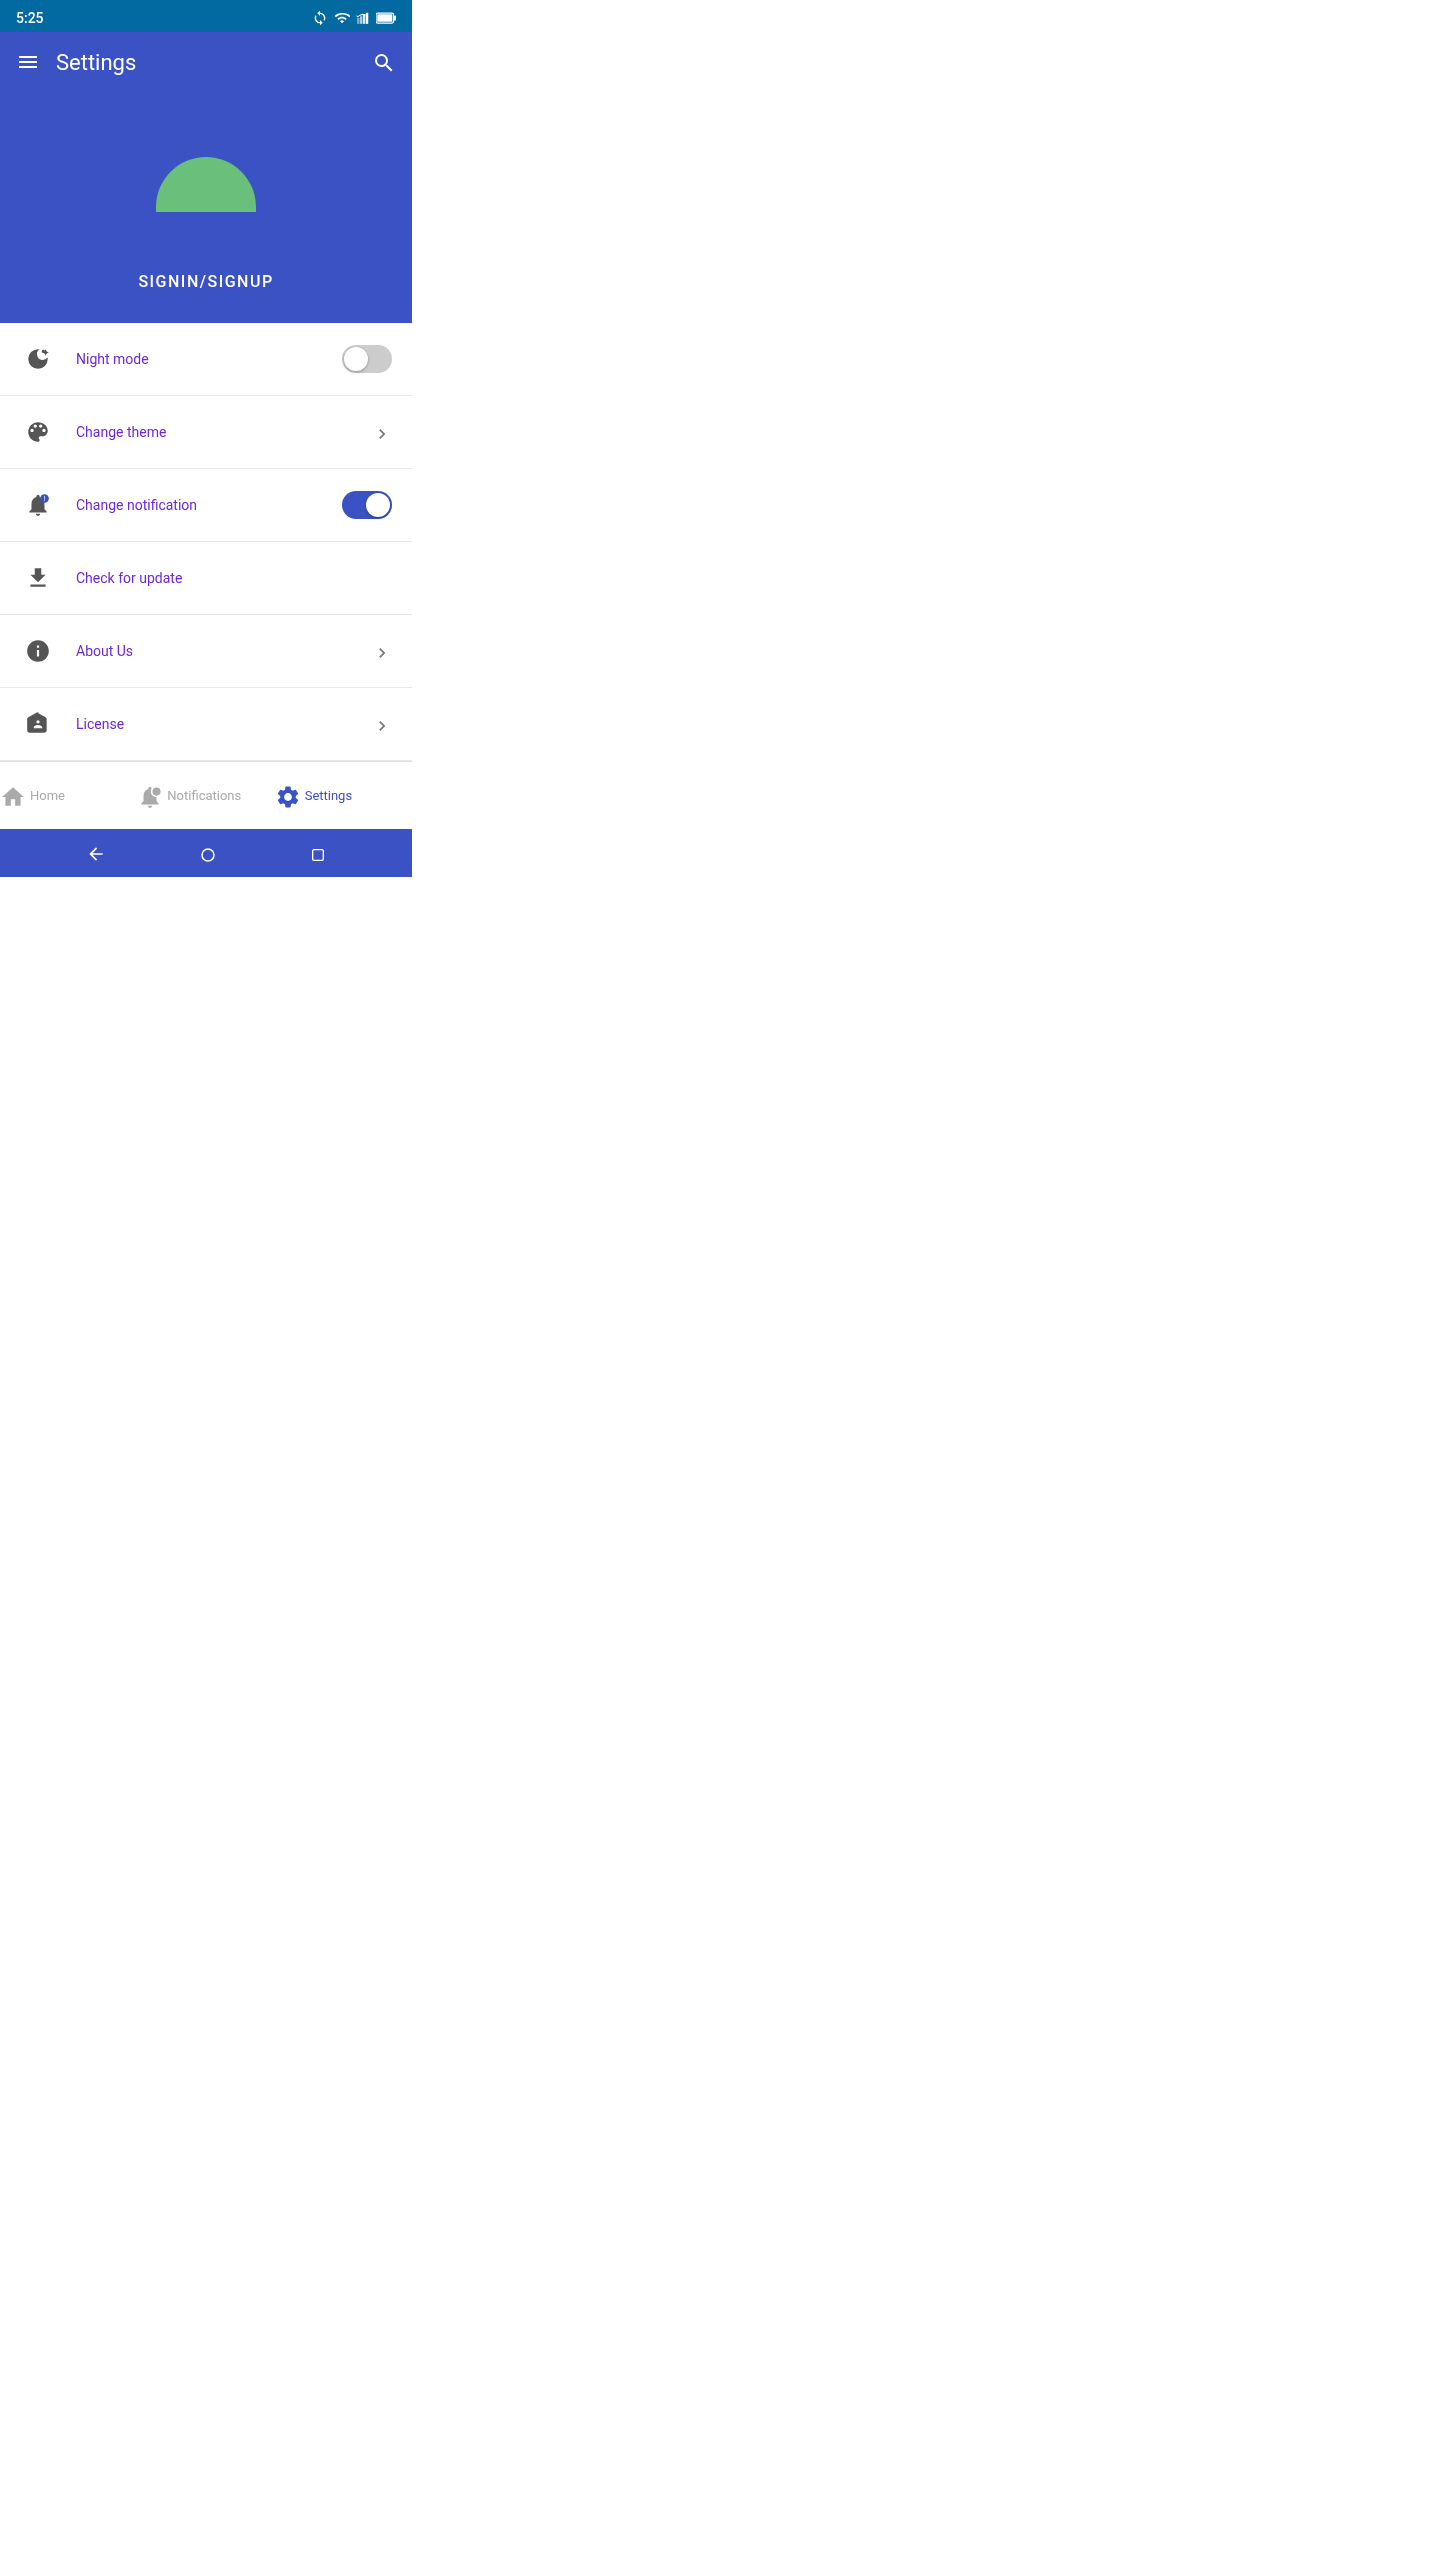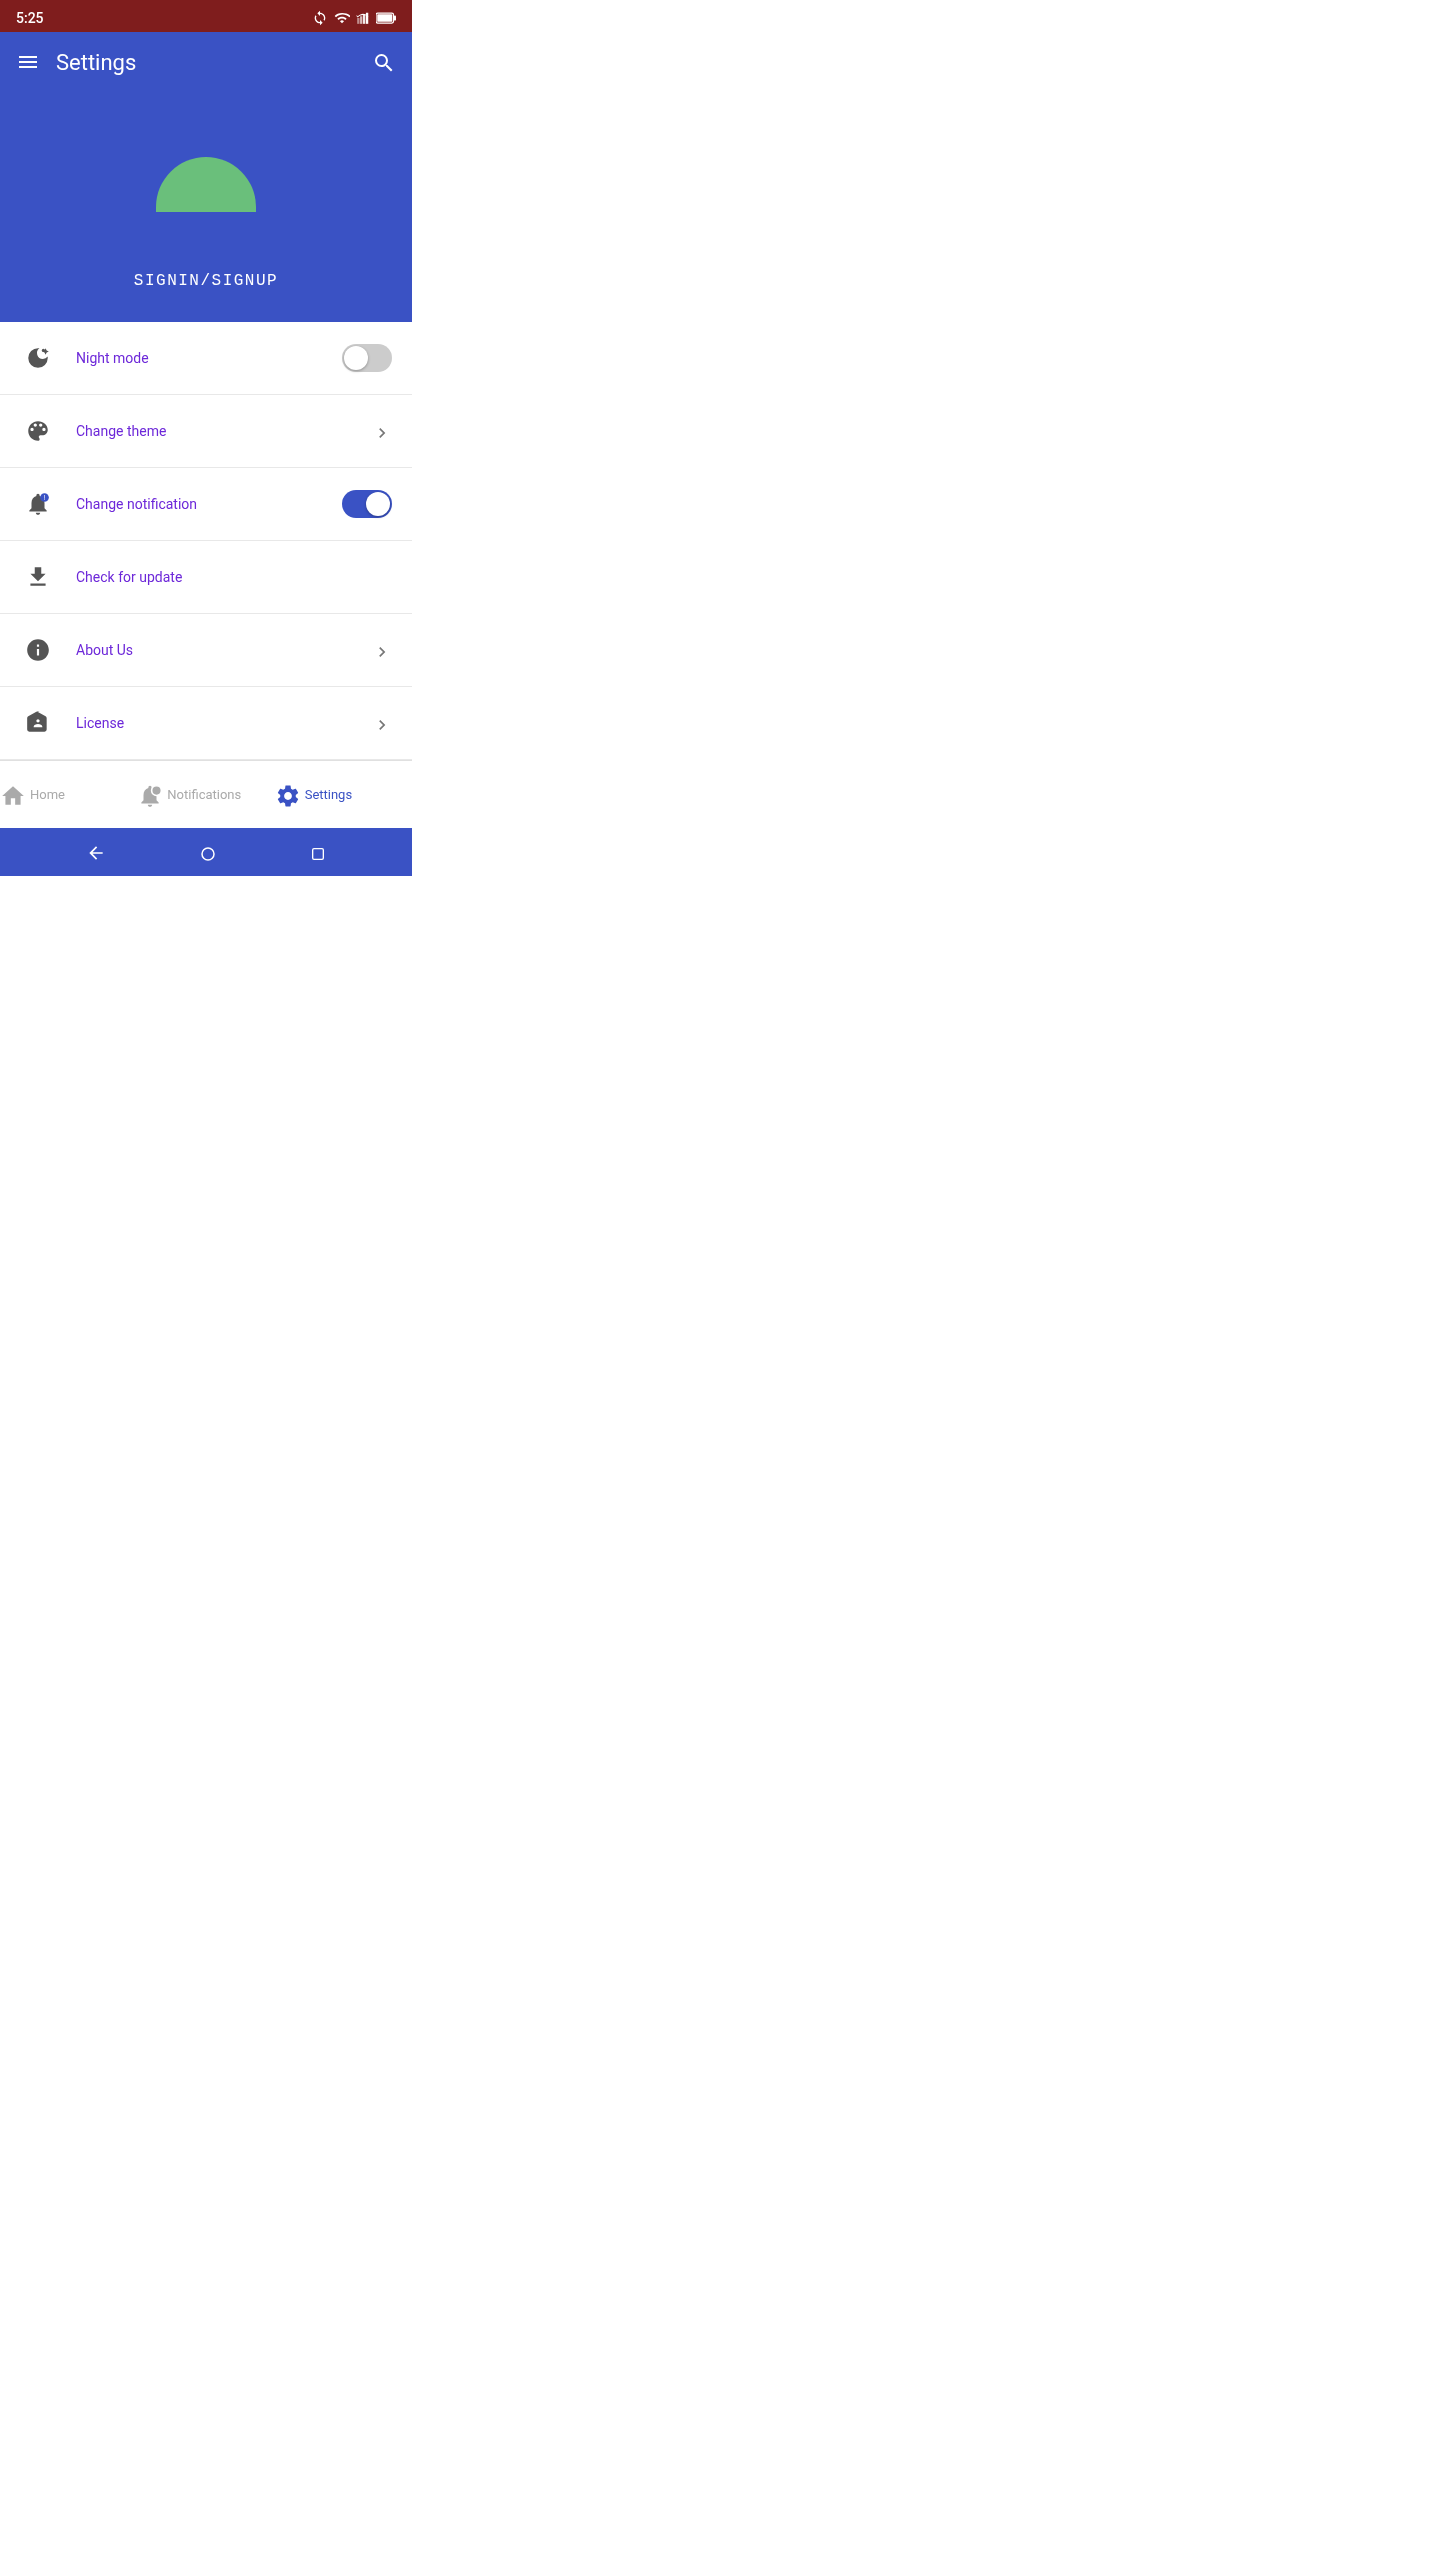--- a/index.html
+++ b/index.html
@@ -8,21 +8,21 @@
     body {
       width: 412px;
       min-height: 915px;
       font-family: 'Roboto', Arial, sans-serif;
       background: #fff;
       overflow-x: hidden;
     }
 
     
     .status-bar {
-      background: #7f1d1d;
+      background: #0369a1;
       color: #fff;
       display: flex;
       align-items: center;
       justify-content: space-between;
       padding: 8px 16px 4px;
       height: 32px;
     }
     .status-time {
       font-size: 14px;
       font-weight: 500;
@@ -58,21 +58,20 @@
       cursor: pointer;
     }
 
     
     .hero {
       background: #3a52c4;
       display: flex;
       flex-direction: column;
       align-items: center;
       padding: 20px 0 32px;
-      font-family: Liberation Mono, monospace;
     }
     .avatar-container {
       width: 100px;
       height: 100px;
       display: flex;
       align-items: flex-end;
       justify-content: center;
       overflow: hidden;
     }
     .avatar-shape {

